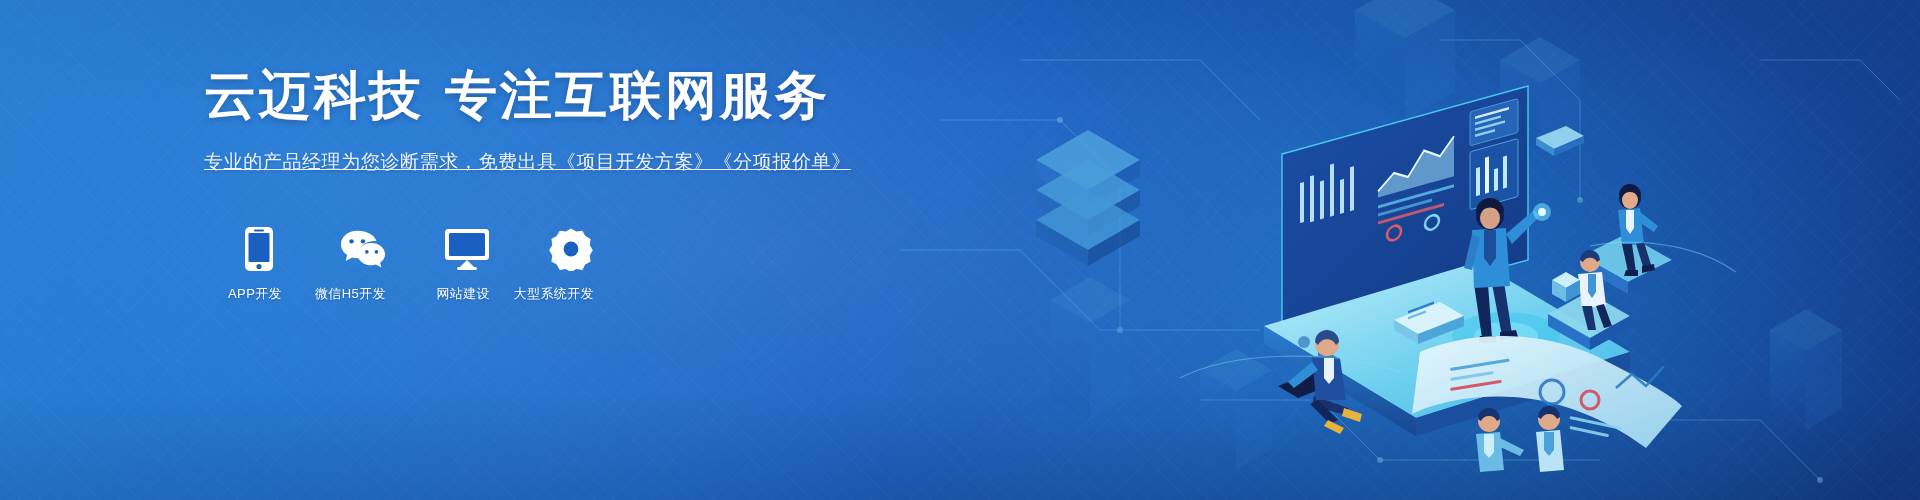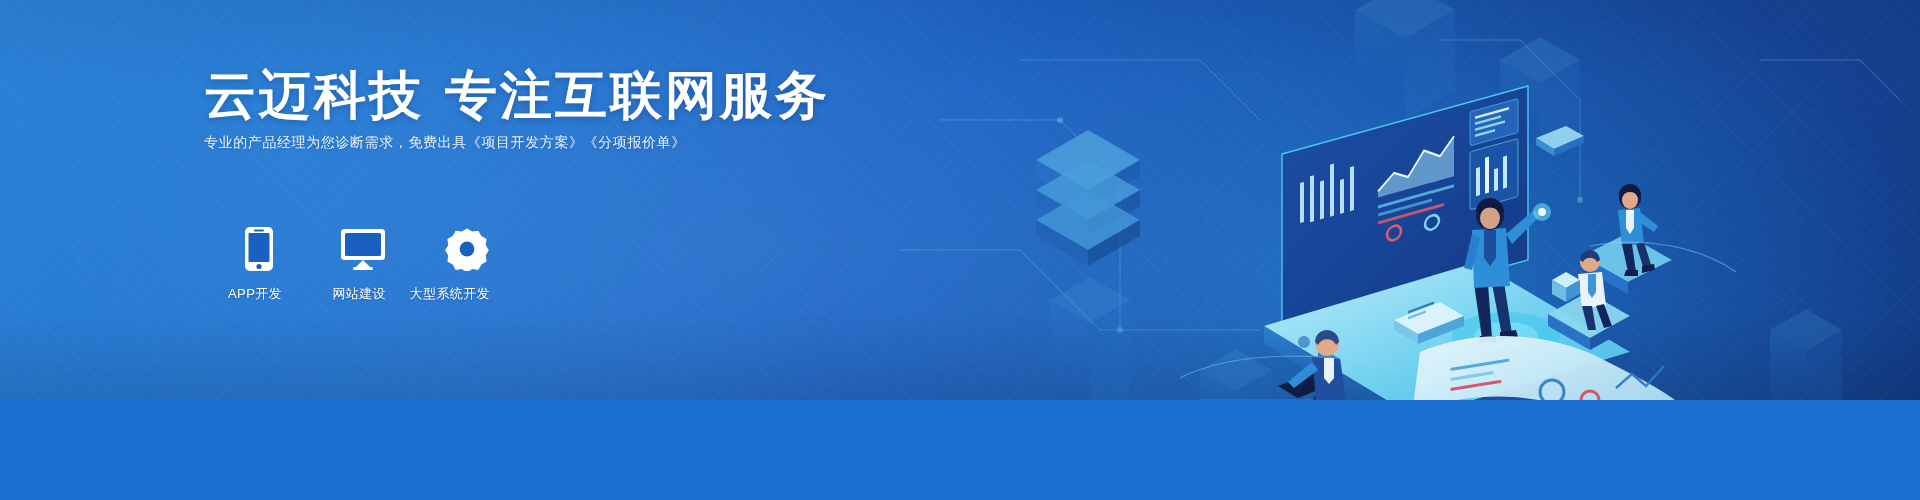--- a/index.html
+++ b/index.html
@@ -5,21 +5,21 @@
   * { margin:0; padding:0; box-sizing:border-box; }
   html, body { width:1920px; height:500px; overflow:hidden; }
   body {
     font-family:"Liberation Sans","DejaVu Sans",sans-serif;
     background:#1d6fd0;
   }
 
   
   #banner {
     position:relative;
-    width:1920px; height:400px;
+    width:1920px; height:500px;
     overflow:hidden;
     background:
       radial-gradient(ellipse 900px 620px at 1380px 300px, rgba(37,140,222,.55) 0%, rgba(37,140,222,0) 62%),
       radial-gradient(ellipse 1100px 780px at 300px 160px, rgba(46,133,218,.55) 0%, rgba(33,104,197,0) 70%),
       linear-gradient(118deg,#2a7fd4 0%,#1f6ecd 24%,#1a5fc2 48%,#17499f 72%,#123b86 100%);
   }
 
   
   #banner::before{
     content:"";
@@ -48,27 +48,28 @@
     font-family:"DejaVu Sans","Liberation Sans",sans-serif;
     font-weight:700;
     font-size:52px;
     letter-spacing:3px;
     color:#ffffff;
     line-height:1.12;
     text-shadow:0 2px 6px rgba(4,26,62,.28);
     white-space:nowrap;
   }
   .subcopy {
-    margin-top:6px;
+    margin-top:22px;
     color:#eaf3ff;
-    font-size:14px;
+    font-size:19px;
     line-height:1.72;
     letter-spacing:.6px;
     white-space:nowrap;
     text-shadow:0 1px 3px rgba(4,26,62,.22);
+    text-decoration:underline;
   }
   .subcopy div { margin-bottom:1px; }
 
   
   .services {
     position:absolute;
     left:204px; top:226px;
     display:flex;
     align-items:flex-start;
     gap:26px;
@@ -387,20 +388,33 @@
           <rect x="3" y="1" width="28" height="44" rx="5" fill="#ffffff"></rect>
           <rect x="6.5" y="7" width="21" height="29" rx="1" fill="#1a60c0"></rect>
           <rect x="12" y="3.6" width="10" height="1.8" rx=".9" fill="#1a60c0"></rect>
           <circle cx="17" cy="40.5" r="2.6" fill="#1a60c0"></circle>
         </svg>
       </span>
       <span class="caption">APP开发</span>
     </div>
 
 
+    <div class="service">
+      <span class="glyph">
+        <svg width="48" height="42" viewBox="0 0 48 42">
+          <path d="M18 2 C8.6 2 1 8.4 1 16.2 c0 4.4 2.5 8.3 6.4 10.9 L6 33.4 l6.6 -3.5 c1.7 .5 3.5 .8 5.4 .8 .6 0 1.2 0 1.8 -.1 -.5 -1.3 -.8 -2.7 -.8 -4.1 0 -7.7 7.7 -13.9 17.2 -13.9 .6 0 1.2 0 1.8 .1 C36.4 6.6 28.1 2 18 2 Z" fill="#ffffff"></path>
+          <circle cx="12" cy="13" r="2.3" fill="#1a60c0"></circle>
+          <circle cx="24" cy="13" r="2.3" fill="#1a60c0"></circle>
+          <path d="M47 26.4 c0 -6.4 -6.4 -11.6 -14.3 -11.6 -7.9 0 -14.3 5.2 -14.3 11.6 0 6.4 6.4 11.6 14.3 11.6 1.7 0 3.3 -.2 4.8 -.7 l5.6 3 -1.2 -5.1 c3.2 -2.1 5.1 -5.3 5.1 -8.8 Z" fill="#ffffff"></path>
+          <circle cx="28" cy="24" r="1.9" fill="#1a60c0"></circle>
+          <circle cx="38" cy="24" r="1.9" fill="#1a60c0"></circle>
+        </svg>
+      </span>
+      <span class="caption">微信H5开发</span>
+    </div>
 
     <div class="service">
       <span class="glyph">
         <svg width="46" height="42" viewBox="0 0 46 42">
           <rect x="1" y="1" width="44" height="31" rx="3.5" fill="#ffffff"></rect>
           <rect x="5" y="5" width="36" height="23" rx="1.5" fill="#1a60c0"></rect>
           <path d="M23 32 L14 41 L32 41 Z" fill="#ffffff"></path>
           <rect x="13" y="39" width="20" height="3" rx="1.5" fill="#ffffff"></rect>
         </svg>
       </span>

